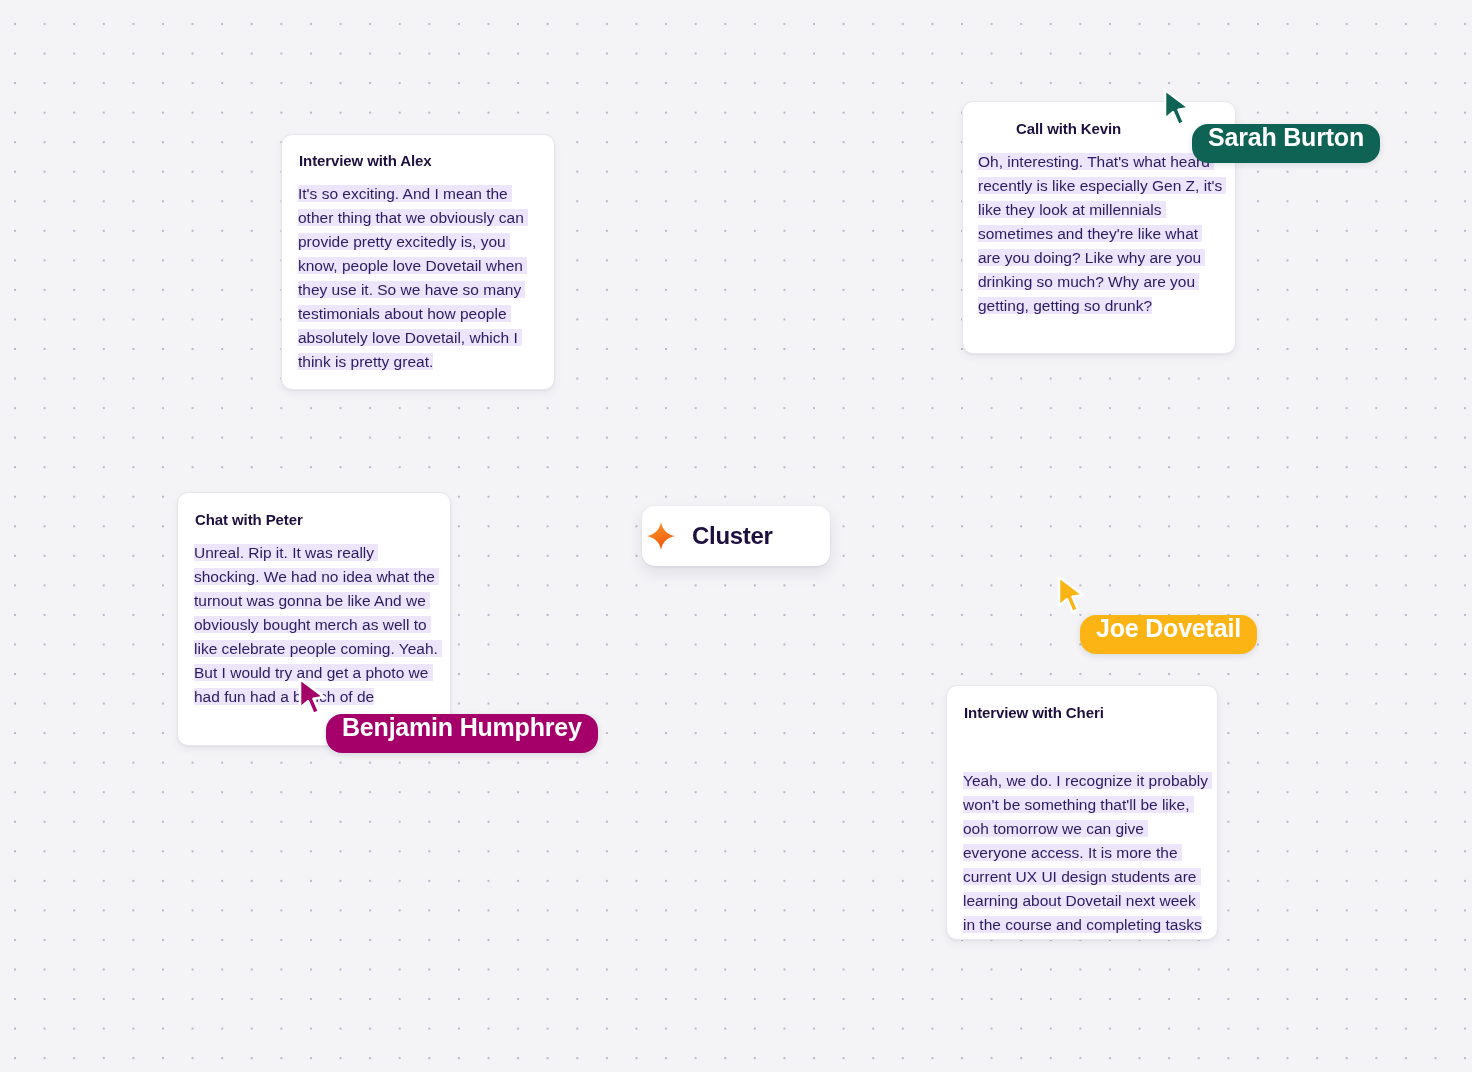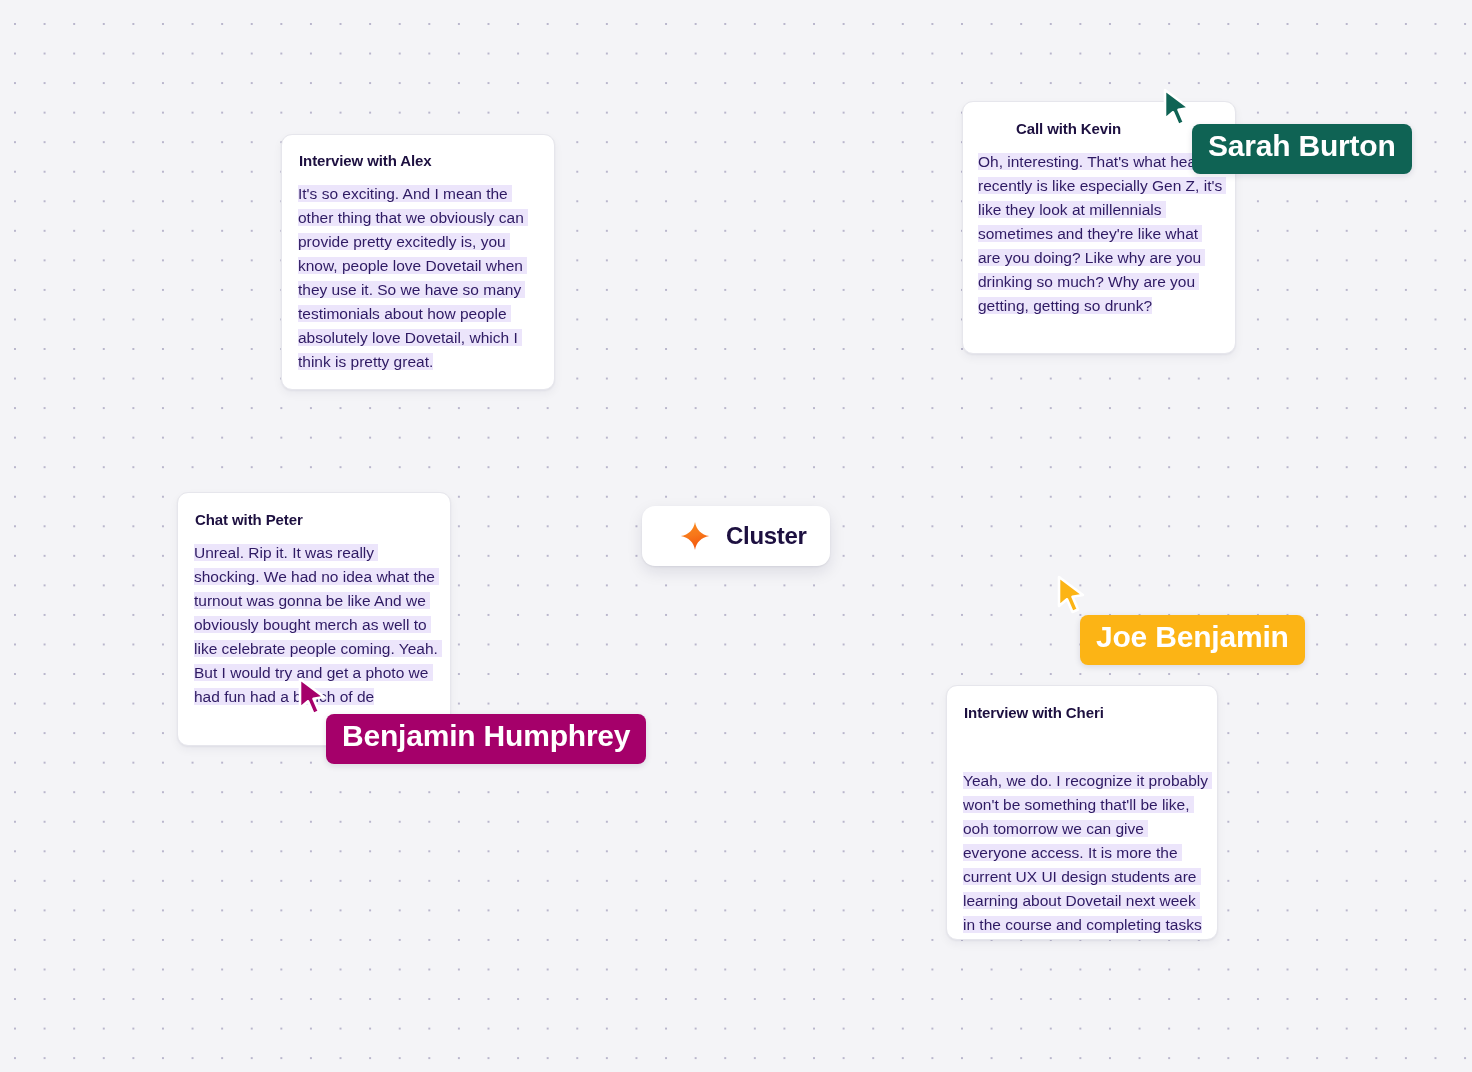--- a/index.html
+++ b/index.html
@@ -82,21 +82,21 @@
     position: absolute;
     left: 642px;
     top: 506px;
     width: 188px;
     height: 60px;
     background: #ffffff;
     border-radius: 13px;
     display: flex;
     align-items: center;
     box-sizing: border-box;
-    padding-left: 38px;
+    padding-left: 4px;
     box-shadow: 0 1px 2px rgba(24,20,59,0.08),
                 0 6px 16px rgba(24,20,59,0.10);
     cursor: pointer;
   }
   #cluster-button .sparkle {
     width: 30px;
     height: 30px;
     flex: none;
     display: block;
   }
@@ -113,26 +113,26 @@
   .cursor {
     position: absolute;
     width: 34px;
     height: 40px;
     pointer-events: none;
   }
   .nametag {
     position: absolute;
     display: inline-block;
     color: #ffffff;
-    font-size: 30px;
+    font-size: 25px;
     font-weight: bold;
     letter-spacing: -0.2px;
     line-height: 1;
-    padding: 7px 16px 13px 16px;
-    border-radius: 8px;
+    padding: 1px 16px 13px 16px;
+    border-radius: 16px;
     white-space: nowrap;
     box-shadow: 0 2px 6px rgba(24,20,59,0.12);
   }
 
   #cursor-sarah   { left: 1161px; top: 88px; }
   #tag-sarah      { left: 1192px; top: 124px; background: #0f6354; }
 
   #cursor-joe     { left: 1055px; top: 575px; }
   #tag-joe        { left: 1080px; top: 615px; background: #fcb415; }
 
@@ -179,20 +179,20 @@
   </div>
 
   <svg class="cursor" id="cursor-sarah" viewBox="0 0 34 40">
     <path d="M4 2 L28 20 L17.5 21.8 L23 34.5 L17.5 37 L12 24.3 L4 31 Z" fill="#0f6354" stroke="#ffffff" stroke-width="2.6" stroke-linejoin="round"></path>
   </svg>
   <div class="nametag" id="tag-sarah">Sarah Burton</div>
 
   <svg class="cursor" id="cursor-joe" viewBox="0 0 34 40">
     <path d="M4 2 L28 20 L17.5 21.8 L23 34.5 L17.5 37 L12 24.3 L4 31 Z" fill="#fcb415" stroke="#ffffff" stroke-width="2.6" stroke-linejoin="round"></path>
   </svg>
-  <div class="nametag" id="tag-joe">Joe Benjamin</div>
+  <div class="nametag" id="tag-joe">Joe Dovetail</div>
 
   <svg class="cursor" id="cursor-benjamin" viewBox="0 0 34 40">
     <path d="M4 2 L28 20 L17.5 21.8 L23 34.5 L17.5 37 L12 24.3 L4 31 Z" fill="#a5006a" stroke="#ffffff" stroke-width="2.6" stroke-linejoin="round"></path>
   </svg>
   <div class="nametag" id="tag-benjamin">Benjamin Humphrey</div>
 
 </div>
 
 </body></html>

